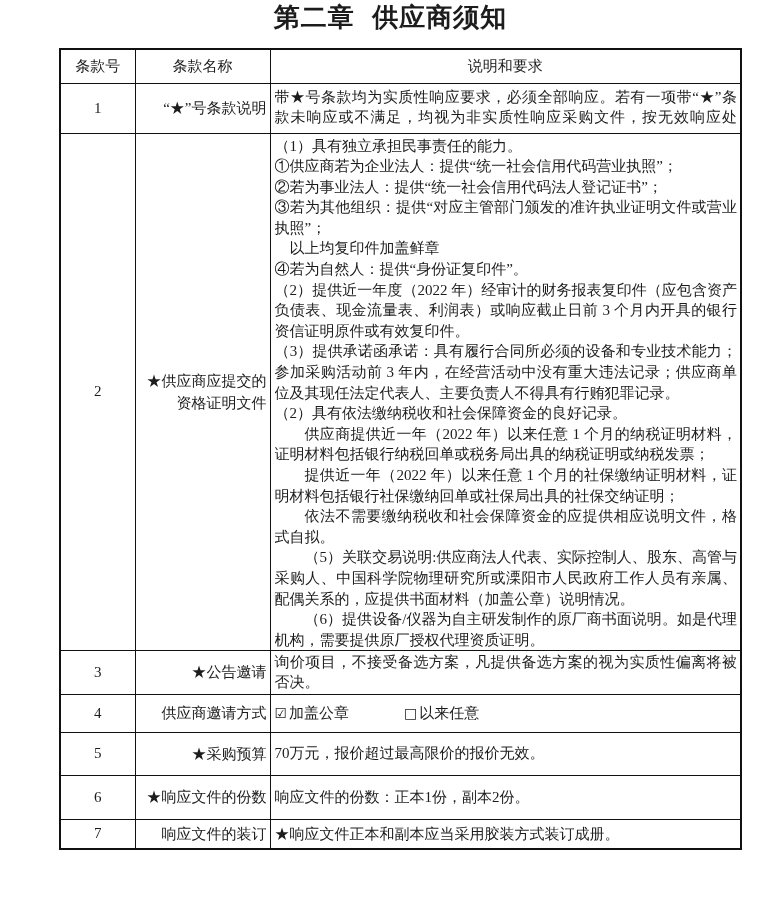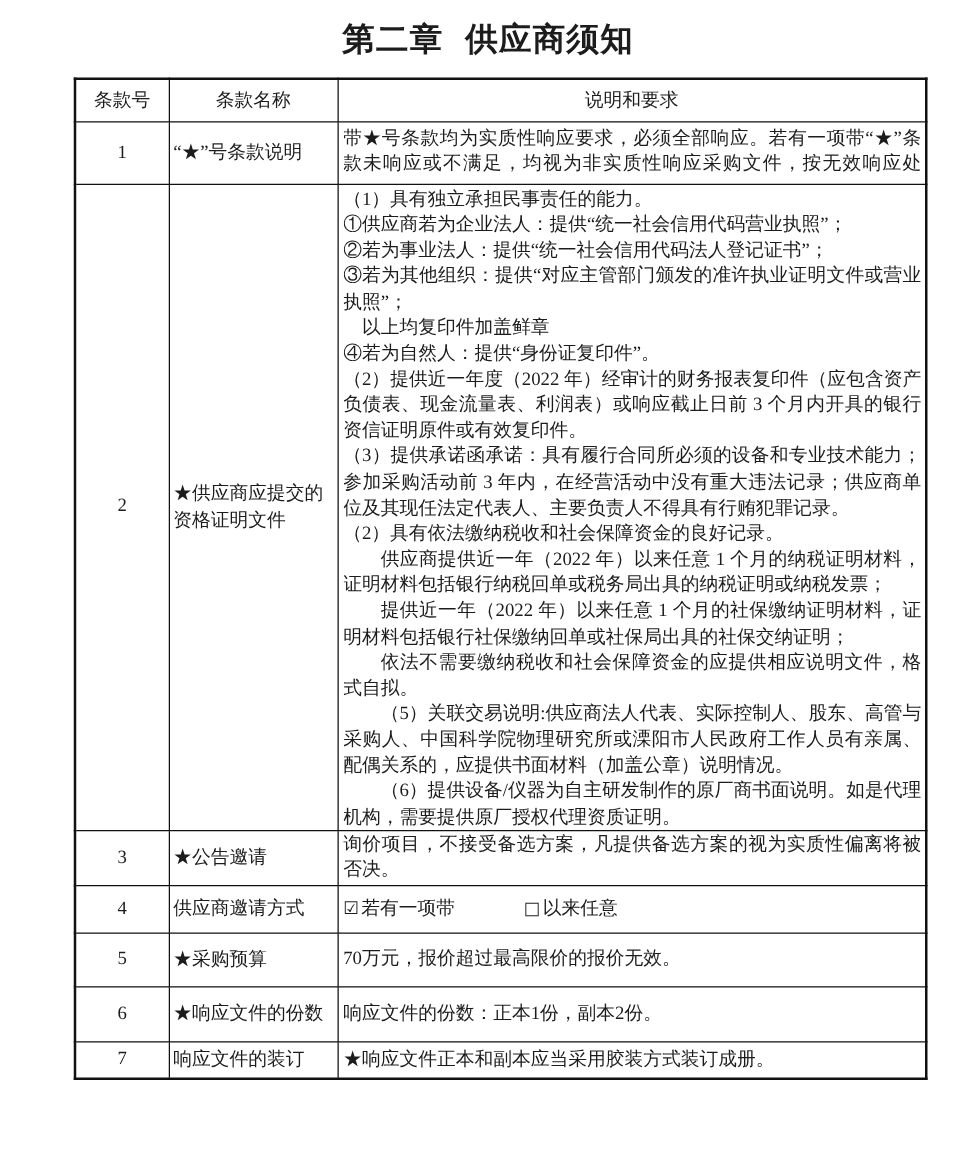--- a/index.html
+++ b/index.html
@@ -3,21 +3,21 @@
 <meta charset="utf-8">
 <style>
   html, body { margin: 0; padding: 0; }
   body {
     width: 781px; height: 922px;
     background: #ffffff;
     color: #1c1c1c;
     font-family: "Liberation Serif", "DejaVu Serif", serif;
     overflow: hidden;
   }
-  .page { padding-top: 14px; }
+  .page { padding-top: 0; }
   .title {
     margin: 0; text-align: center;
     font-size: 26px; font-weight: bold; line-height: 36px;
     word-spacing: 10px; letter-spacing: 1px;
   }
   .subtitle {
     margin: 24px 0 0; text-align: center;
     font-size: 21px; font-weight: bold; line-height: 30px;
     letter-spacing: 1px;
   }
@@ -37,21 +37,21 @@
   tbody tr:nth-child(3) { height: 39px; }
   tbody tr:nth-child(4) { height: 38px; }
   tbody tr:nth-child(5) { height: 43px; }
   tbody tr:nth-child(6) { height: 44px; }
   tbody tr:nth-child(7) { height: 30px; }
   td.c-no {
     text-align: center; vertical-align: middle;
     font-size: 15px; padding: 0;
   }
   td.c-name {
-    text-align: left; vertical-align: middle;
+    text-align: right; vertical-align: middle;
     font-size: 15px; padding: 0 3px; line-height: 22px;
   }
   td.c-desc {
     vertical-align: middle; font-size: 15px;
     padding: 1px 3px 1px 4px;
   }
   td.c-desc p {
     margin: 0; line-height: 20.6px;
     text-align: justify; text-justify: inter-ideograph;
     word-break: break-all;
@@ -122,21 +122,21 @@
           <td class="c-no">3</td>
           <td class="c-name">★公告邀请</td>
           <td class="c-desc">
             <p>询价项目，不接受备选方案，凡提供备选方案的视为实质性偏离将被否决。</p>
           </td>
         </tr>
         <tr>
           <td class="c-no">4</td>
           <td class="c-name">供应商邀请方式</td>
           <td class="c-desc">
-            <p><span class="cb"><span class="cb-sym">☑</span><span>若有一项带</span></span><span class="cb"><span class="cb-sym">□</span><span>以来任意</span></span></p>
+            <p><span class="cb"><span class="cb-sym">☑</span><span>加盖公章</span></span><span class="cb"><span class="cb-sym">□</span><span>以来任意</span></span></p>
           </td>
         </tr>
         <tr>
           <td class="c-no">5</td>
           <td class="c-name">★采购预算</td>
           <td class="c-desc">
             <p>70万元，报价超过最高限价的报价无效。</p>
           </td>
         </tr>
         <tr>

